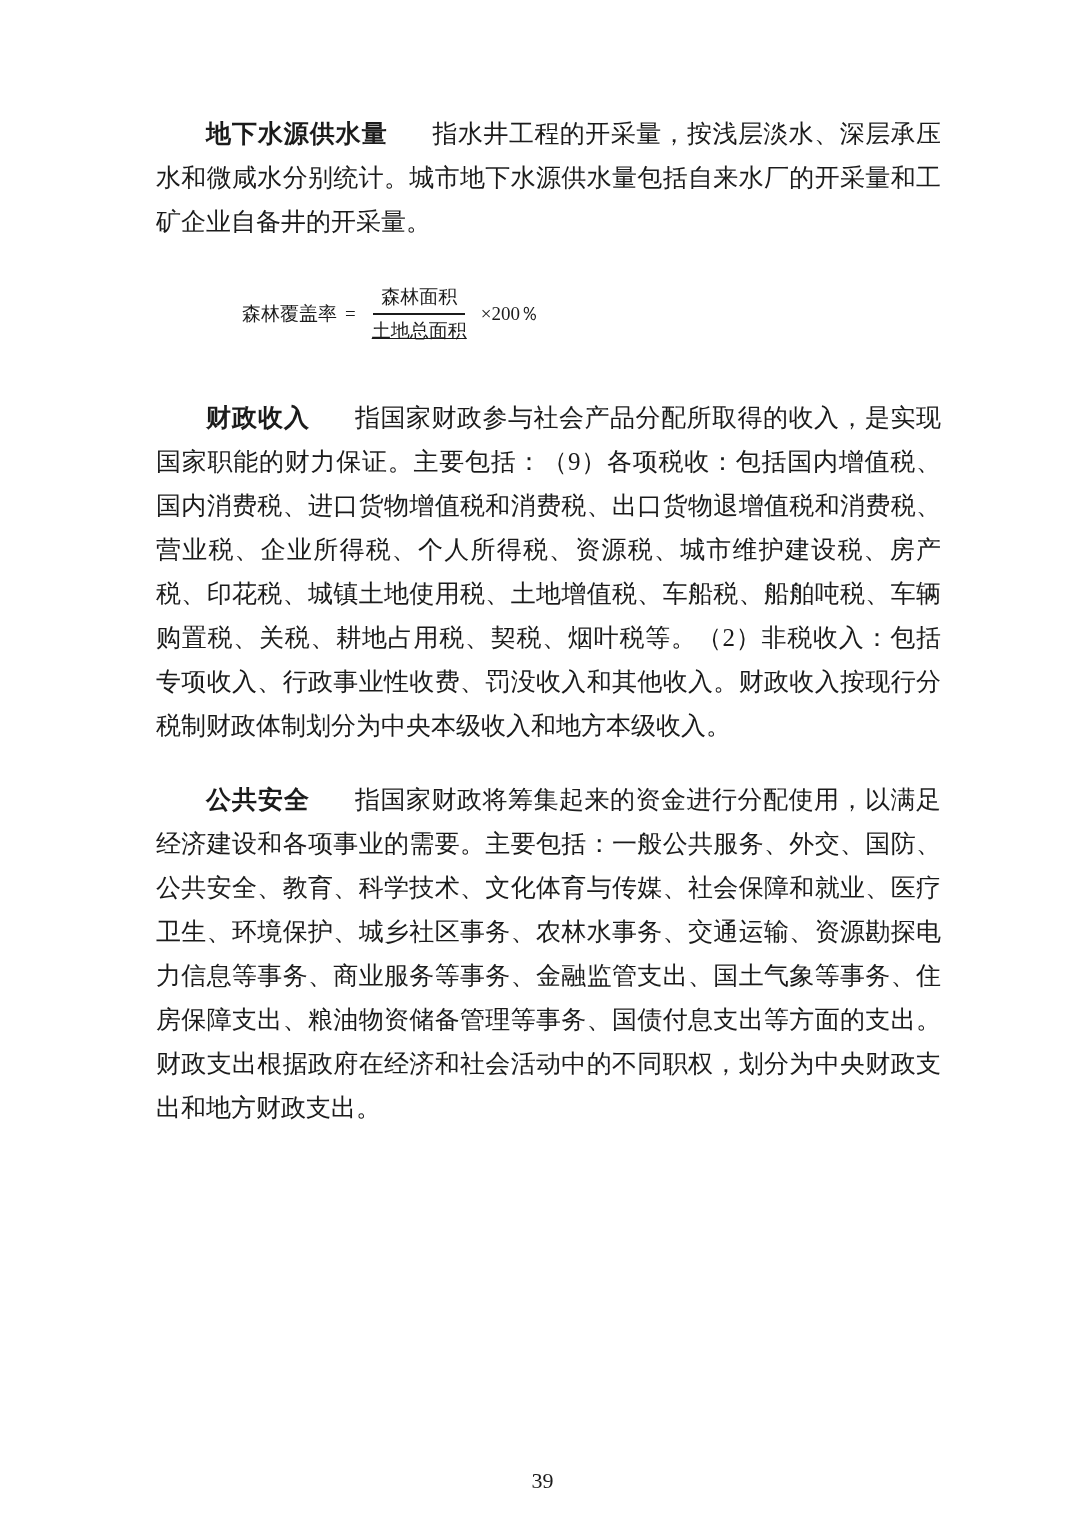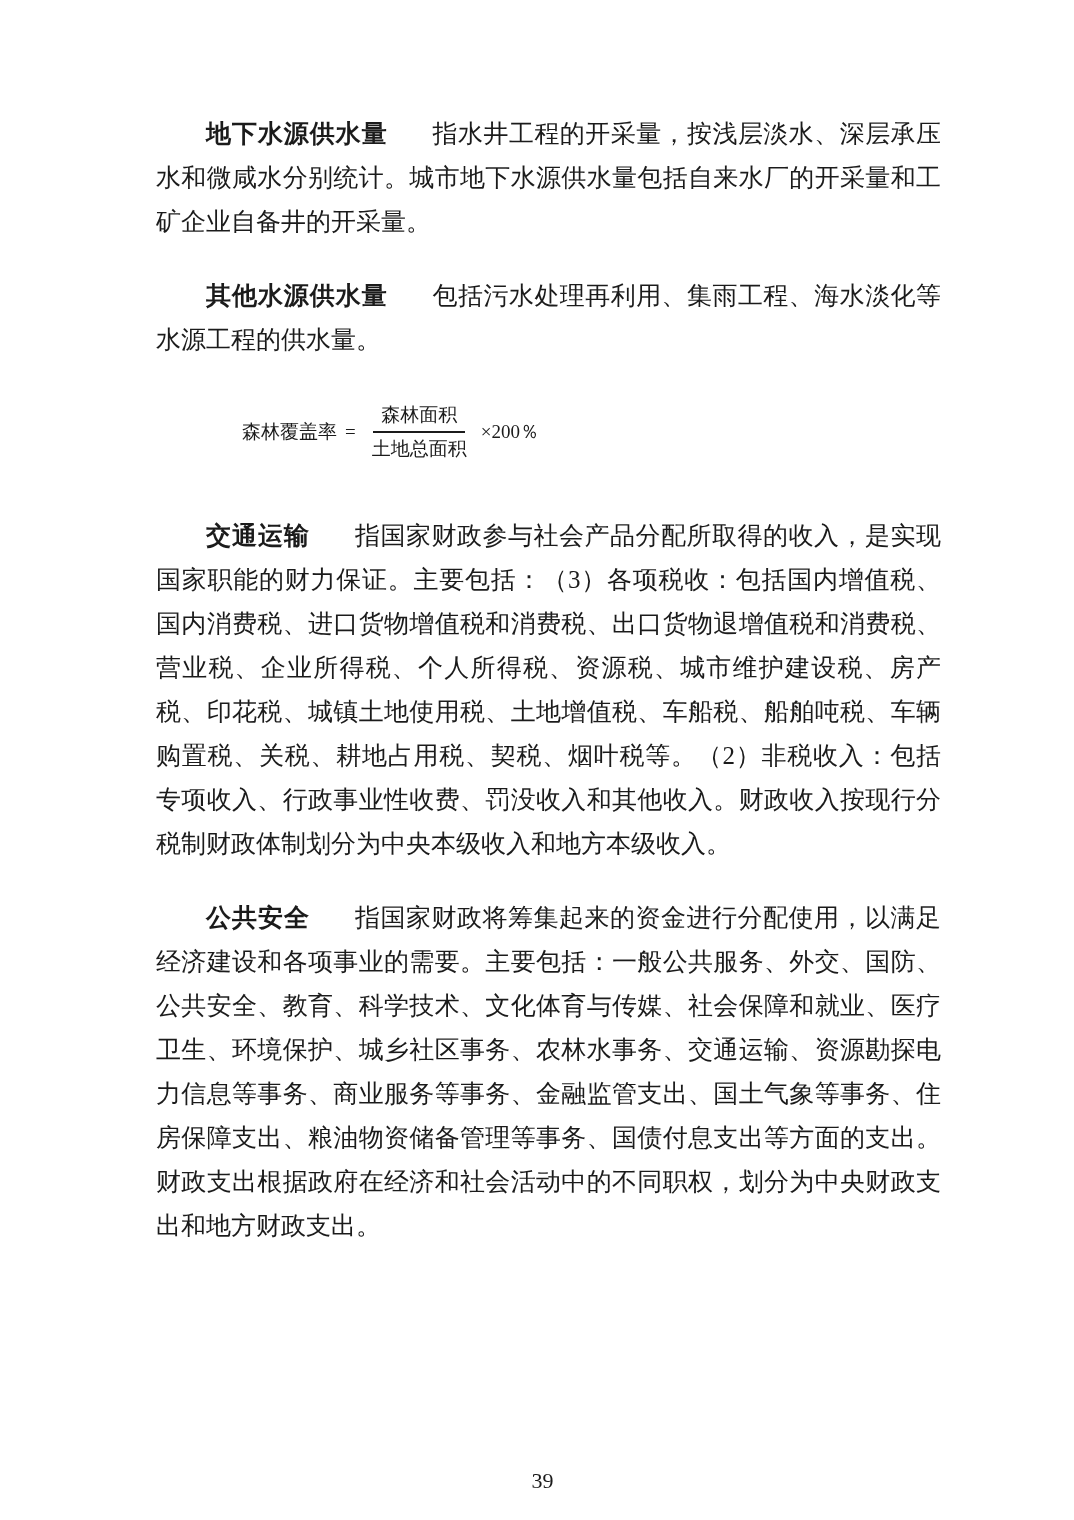--- a/index.html
+++ b/index.html
@@ -50,20 +50,21 @@
     align-items: center;
     text-align: center;
     margin-right: 6px;
   }
   .frac .num {
     padding: 0 8px 3px 8px;
     border-bottom: 2px solid #1b1b1b;
   }
   .frac .den {
     padding: 3px 8px 0 8px;
+    text-decoration: underline;
   }
   .page-number {
     position: absolute;
     bottom: 26px;
     left: 0;
     width: 100%;
     text-align: center;
     font-size: 22px;
     color: #1b1b1b;
   }
@@ -71,39 +72,36 @@
 </head>
 <body>
 
 <div class="page">
   <div class="content">
 
     <p class="def">
       <span class="term">地下水源供水量</span><span>指水井工程的开采量，按浅层淡水、深层承压水和微咸水分别统计。城市地下水源供水量包括自来水厂的开采量和工矿企业自备井的开采量。</span>
     </p>
 
-    <p class="def">
-      <span class="term">其他水源供水量</span><span>包括污水处理再利用、集雨工程、海水淡化等水源工程的供水量。</span>
-    </p>
 
 
 
 
     <div class="formula">
       <span class="lhs">森林覆盖率</span>
       <span class="eq">=</span>
       <span class="frac">
         <span class="num">森林面积</span>
         <span class="den">土地总面积</span>
       </span>
       <span class="factor">×200％</span>
     </div>
 
     <p class="def">
-      <span class="term">交通运输</span><span>指国家财政参与社会产品分配所取得的收入，是实现国家职能的财力保证。主要包括：（3）各项税收：包括国内增值税、国内消费税、进口货物增值税和消费税、出口货物退增值税和消费税、营业税、企业所得税、个人所得税、资源税、城市维护建设税、房产税、印花税、城镇土地使用税、土地增值税、车船税、船舶吨税、车辆购置税、关税、耕地占用税、契税、烟叶税等。（2）非税收入：包括专项收入、行政事业性收费、罚没收入和其他收入。财政收入按现行分税制财政体制划分为中央本级收入和地方本级收入。</span>
+      <span class="term">财政收入</span><span>指国家财政参与社会产品分配所取得的收入，是实现国家职能的财力保证。主要包括：（9）各项税收：包括国内增值税、国内消费税、进口货物增值税和消费税、出口货物退增值税和消费税、营业税、企业所得税、个人所得税、资源税、城市维护建设税、房产税、印花税、城镇土地使用税、土地增值税、车船税、船舶吨税、车辆购置税、关税、耕地占用税、契税、烟叶税等。（2）非税收入：包括专项收入、行政事业性收费、罚没收入和其他收入。财政收入按现行分税制财政体制划分为中央本级收入和地方本级收入。</span>
     </p>
 
     <p class="def">
       <span class="term">公共安全</span><span>指国家财政将筹集起来的资金进行分配使用，以满足经济建设和各项事业的需要。主要包括：一般公共服务、外交、国防、公共安全、教育、科学技术、文化体育与传媒、社会保障和就业、医疗卫生、环境保护、城乡社区事务、农林水事务、交通运输、资源勘探电力信息等事务、商业服务等事务、金融监管支出、国土气象等事务、住房保障支出、粮油物资储备管理等事务、国债付息支出等方面的支出。财政支出根据政府在经济和社会活动中的不同职权，划分为中央财政支出和地方财政支出。</span>
     </p>
 
   </div>
 
   <div class="page-number">39</div>
 </div>

